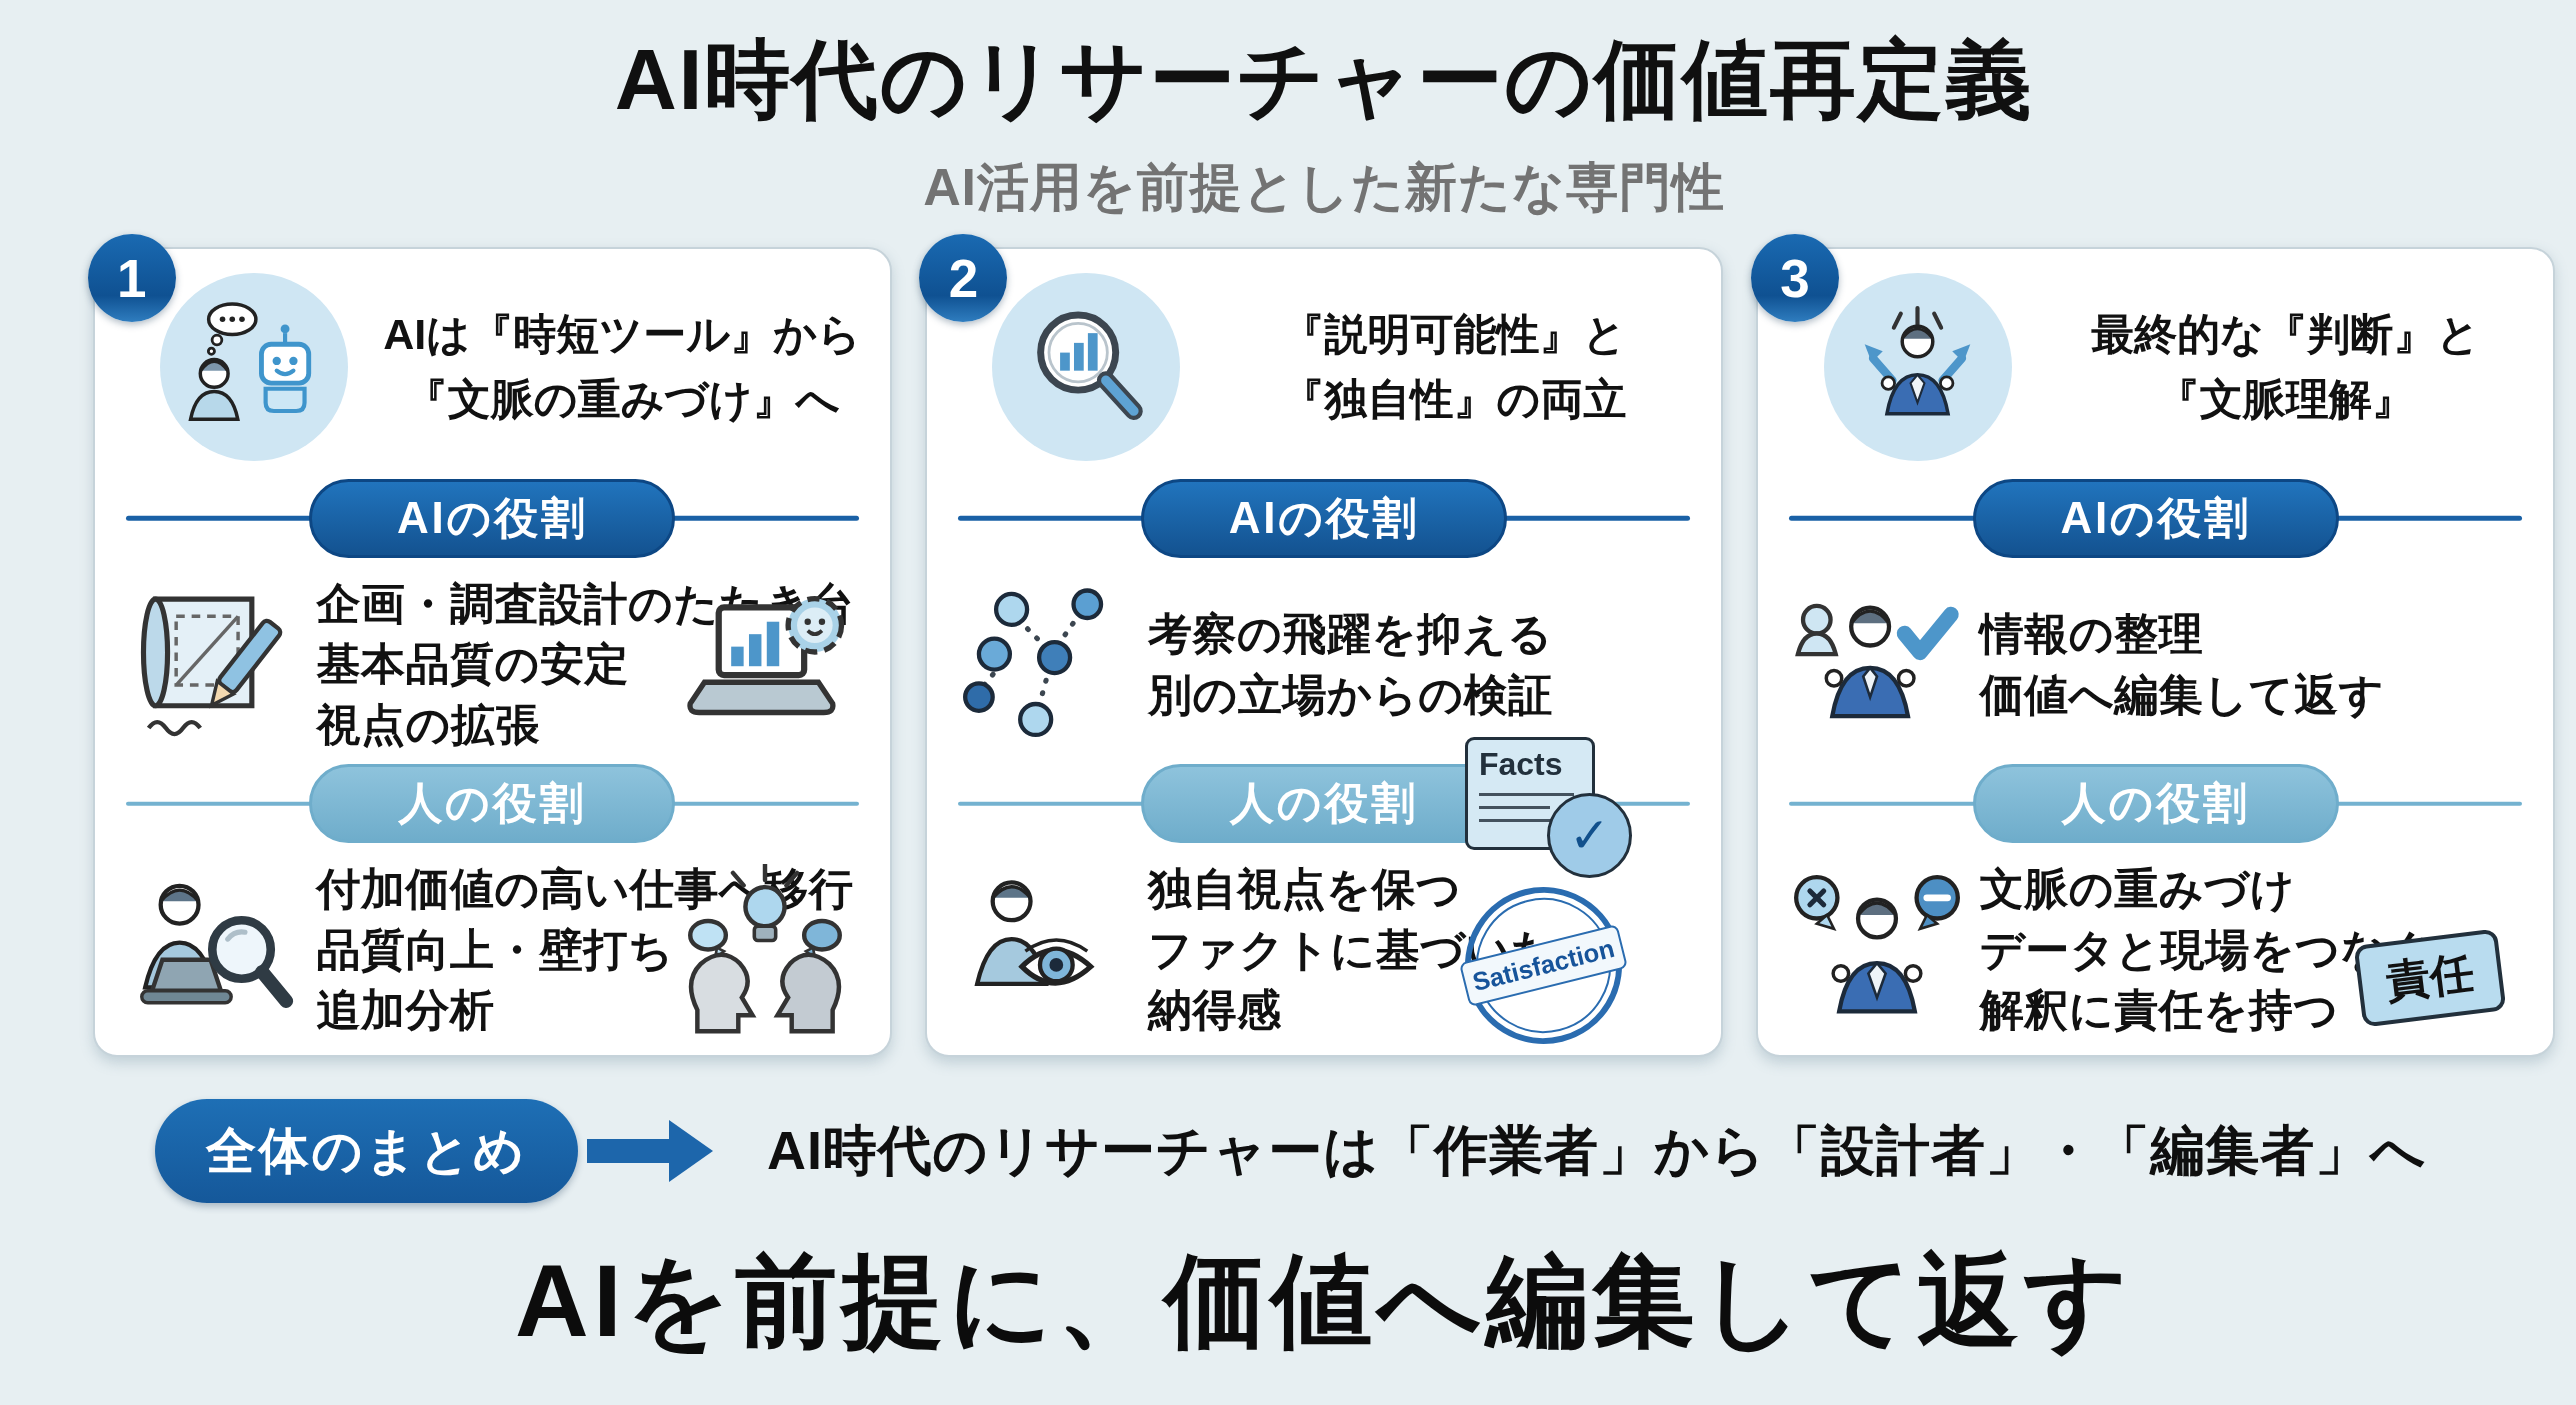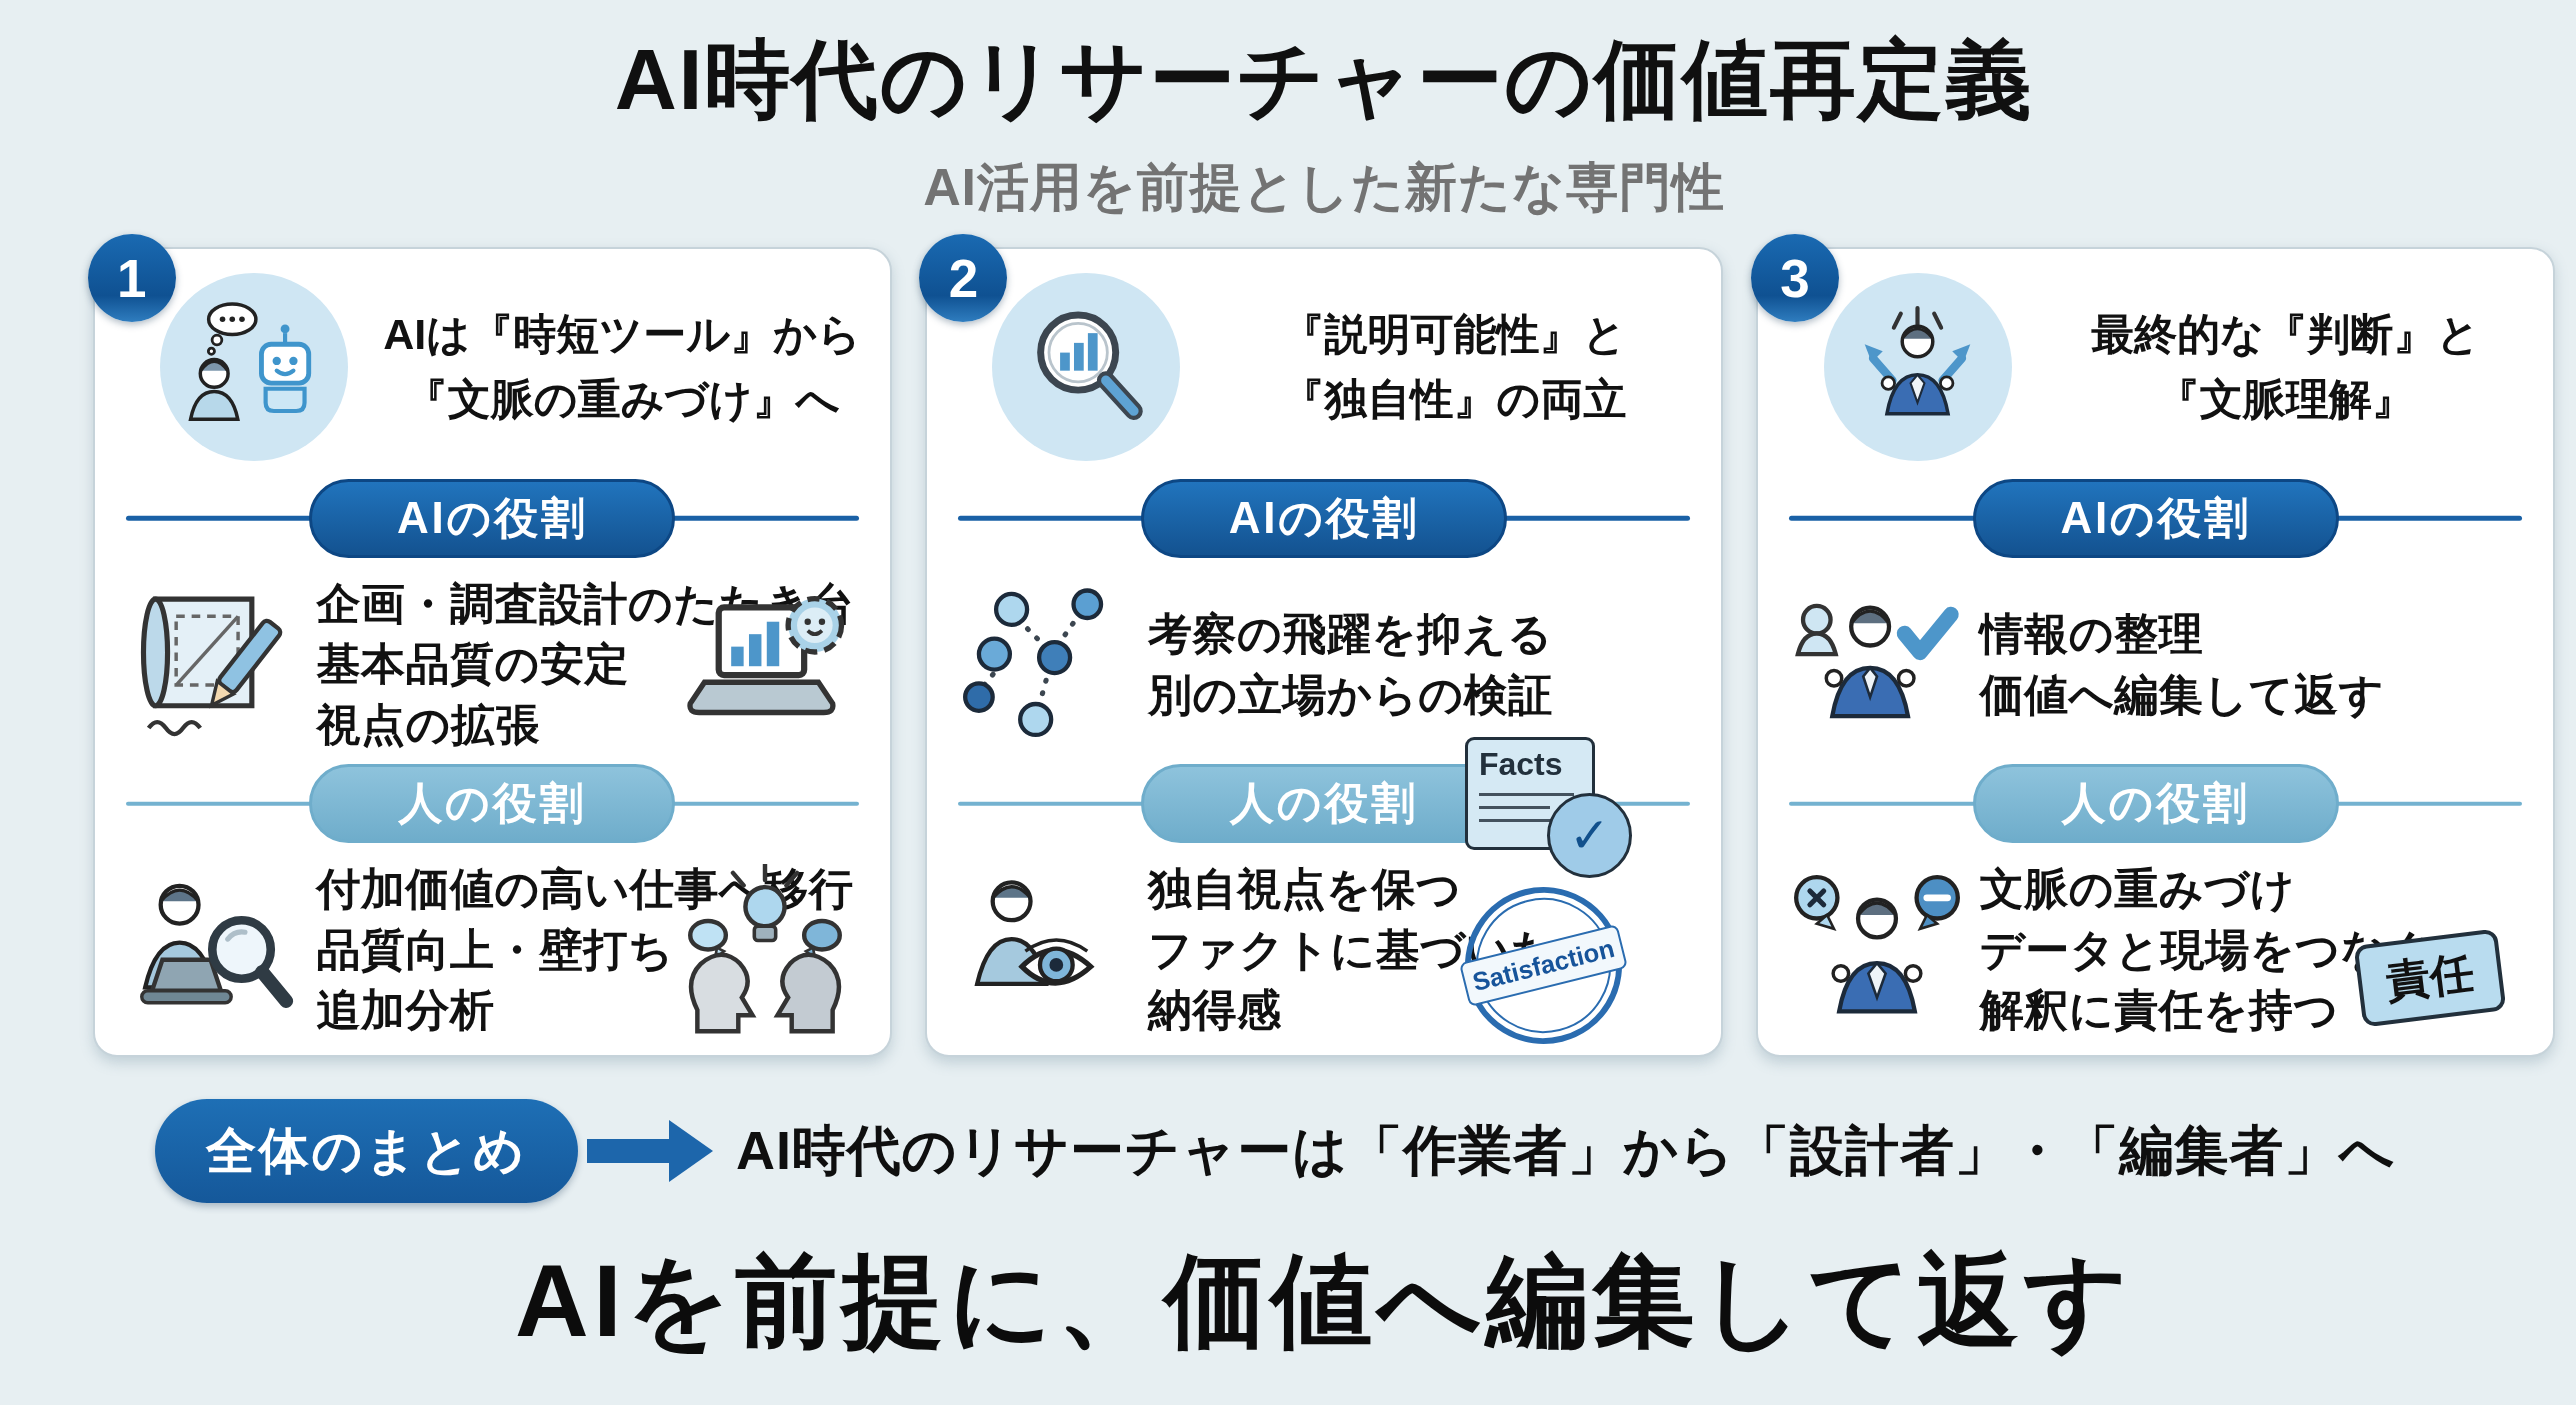--- a/index.html
+++ b/index.html
@@ -119,21 +119,21 @@
     background:linear-gradient(180deg,#1e6fb5,#15589a);
     border-radius:53px;color:#fff;font-size:50px;font-weight:800;
     padding:0 51px;height:104px;display:flex;align-items:center;letter-spacing:2.7px;
     box-shadow:0 3.7px 7.3px rgba(30,60,90,.3);flex:none;
   }
   .arrow{width:84px;height:24px;background:#1d66ab;margin-left:9.1px;position:relative;flex:none;}
   .arrow::after{
     content:"";position:absolute;right:-42px;top:-19px;
     border-left:44px solid #1d66ab;border-top:31px solid transparent;border-bottom:31px solid transparent;
   }
-  .summary-text{font-size:54px;font-weight:900;margin-left:65px;letter-spacing:0.9px;color:#0f0f0f;}
+  .summary-text{font-size:54px;font-weight:900;margin-left:96px;letter-spacing:0.9px;color:#0f0f0f;}
 
   .footer-title{
     text-align:center;font-size:102px;font-weight:900;margin-top:31px;
     letter-spacing:4.6px;color:#0c0c0c;
   }
 </style>
 </head>
 <body>
 
 <div class="page">

